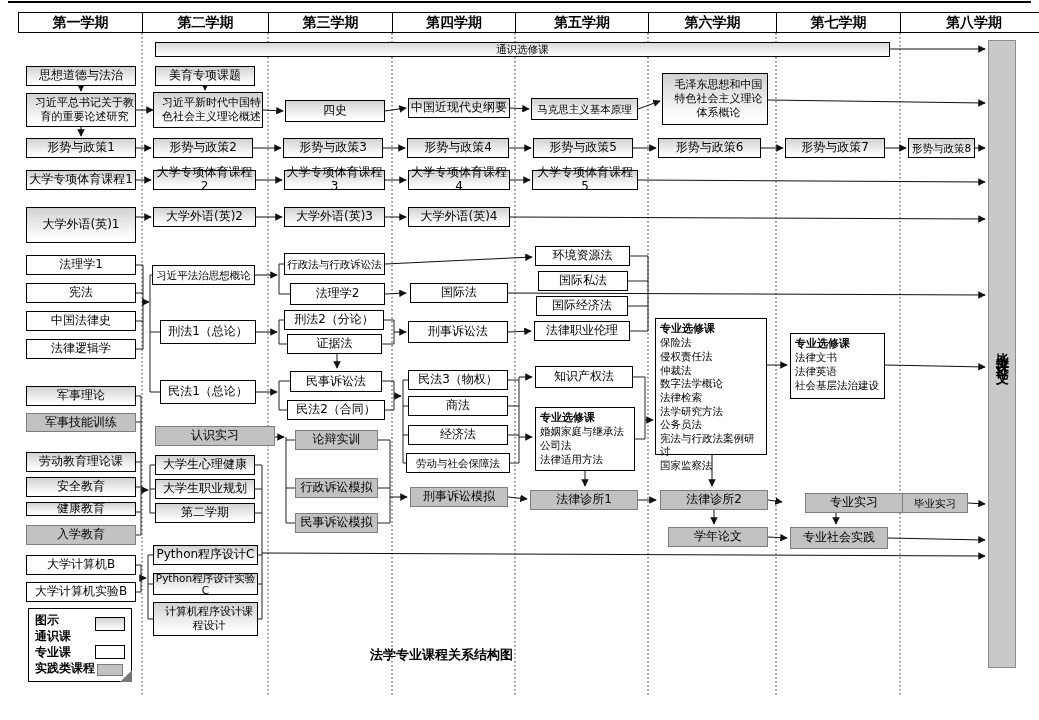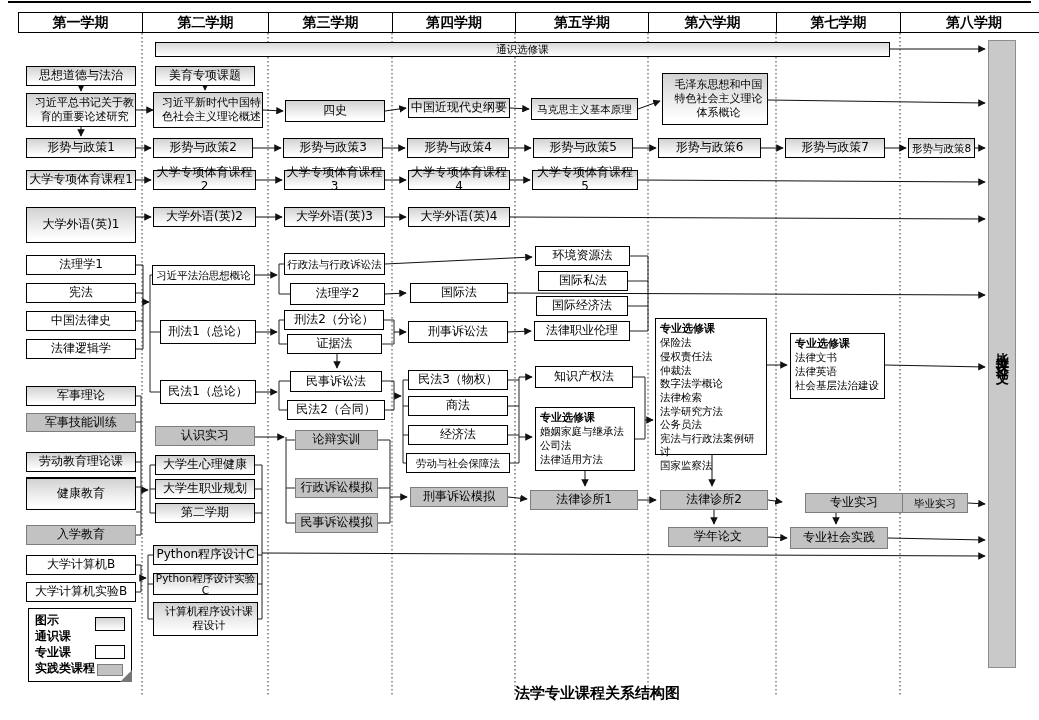--- a/index.html
+++ b/index.html
@@ -23,22 +23,22 @@
           display:flex;align-items:center;justify-content:center;font-size:10.5px;}
   #gradbar{position:absolute;left:988px;top:40px;width:28px;height:628px;box-sizing:border-box;
            background:#c9c9c9;border:1px solid #8e8e8e;display:flex;align-items:center;justify-content:center;
            writing-mode:vertical-rl;text-orientation:upright;font-weight:bold;font-size:13px;letter-spacing:3px;}
   #legend{position:absolute;left:28px;top:608px;width:104px;height:74px;border:1px solid #000;
           background:#fff;box-sizing:border-box;font-size:12px;font-weight:bold;}
   #legend::after{content:"";position:absolute;right:-1px;bottom:-1px;width:0;height:0;
           border-style:solid;border-width:0 0 12px 12px;border-color:transparent transparent #777 transparent;}
   .lg-label{position:absolute;left:6px;}
   .sw{position:absolute;box-sizing:border-box;border:1px solid #000;}
-  #title{position:absolute;left:370px;top:684px;width:310px;text-align:right;
-         font-weight:bold;font-size:15px;}
+  #title{position:absolute;left:370px;top:646px;width:310px;text-align:left;
+         font-weight:bold;font-size:13px;}
 </style>
 </head>
 <body>
 
 <div id="canvas">
 
   <svg id="wires" viewBox="0 0 1039 720">
     <defs>
       <marker id="ah" viewBox="0 0 10 10" refX="9" refY="5" markerWidth="7.5" markerHeight="7.5" orient="auto-start-reverse">
         <path d="M0,0L10,5L0,10z" fill="#111"></path>
@@ -151,34 +151,34 @@
   <div class="b g" style="left:26px;top:170px;width:110px;height:20px">大学专项体育课程1</div>
   <div class="b g" style="left:26px;top:207px;width:110px;height:36px">大学外语(英)1</div>
   <div class="b w" style="left:26px;top:255px;width:110px;height:20px">法理学1</div>
   <div class="b w" style="left:26px;top:283px;width:110px;height:20px">宪法</div>
   <div class="b w" style="left:26px;top:311px;width:110px;height:20px">中国法律史</div>
   <div class="b w" style="left:26px;top:339px;width:110px;height:20px">法律逻辑学</div>
   <div class="b g" style="left:26px;top:386px;width:110px;height:20px">军事理论</div>
   <div class="b p" style="left:26px;top:413px;width:110px;height:19px">军事技能训练</div>
   <div class="b g" style="left:26px;top:452px;width:110px;height:20px">劳动教育理论课</div>
   <div class="b g" style="left:26px;top:477px;width:110px;height:20px">安全教育</div>
-  <div class="b g" style="left:26px;top:478px;width:110px;height:32px">健康教育</div>
+  <div class="b g" style="left:26px;top:502px;width:110px;height:14px">健康教育</div>
   <div class="b p" style="left:26px;top:525px;width:110px;height:20px">入学教育</div>
   <div class="b w" style="left:26px;top:555px;width:110px;height:20px">大学计算机B</div>
   <div class="b w" style="left:26px;top:582px;width:110px;height:20px">大学计算机实验B</div>
 
   <div class="b g" style="left:155px;top:66px;width:100px;height:20px">美育专项课题</div>
   <div class="b g two" style="left:153px;top:92px;width:110px;height:36px">习近平新时代中国特色社会主义理论概述</div>
   <div class="b g" style="left:153px;top:138px;width:100px;height:20px">形势与政策2</div>
   <div class="b g" style="left:153px;top:170px;width:103px;height:20px">大学专项体育课程2</div>
   <div class="b g" style="left:153px;top:207px;width:103px;height:20px">大学外语(英)2</div>
   <div class="b w sm" style="left:152px;top:265px;width:103px;height:20px">习近平法治思想概论</div>
   <div class="b w" style="left:160px;top:320px;width:96px;height:24px">刑法1（总论）</div>
   <div class="b w" style="left:160px;top:380px;width:96px;height:24px">民法1（总论）</div>
-  <div class="b p" style="left:155px;top:426px;width:100px;height:20px">认识实习</div>
+  <div class="b p" style="left:155px;top:426px;width:120px;height:20px">认识实习</div>
   <div class="b g" style="left:155px;top:455px;width:100px;height:20px">大学生心理健康</div>
   <div class="b g" style="left:155px;top:479px;width:100px;height:20px">大学生职业规划</div>
   <div class="b g" style="left:155px;top:503px;width:100px;height:20px">第二学期</div>
   <div class="b g" style="left:153px;top:545px;width:105px;height:20px">Python程序设计C</div>
   <div class="b g sm" style="left:153px;top:573px;width:105px;height:22px">Python程序设计实验C</div>
   <div class="b g two" style="left:153px;top:602px;width:105px;height:34px">计算机程序设计课程设计</div>
 
   <div class="b g" style="left:285px;top:100px;width:100px;height:22px">四史</div>
   <div class="b g" style="left:283px;top:138px;width:100px;height:20px">形势与政策3</div>
   <div class="b g" style="left:284px;top:170px;width:101px;height:20px">大学专项体育课程3</div>

